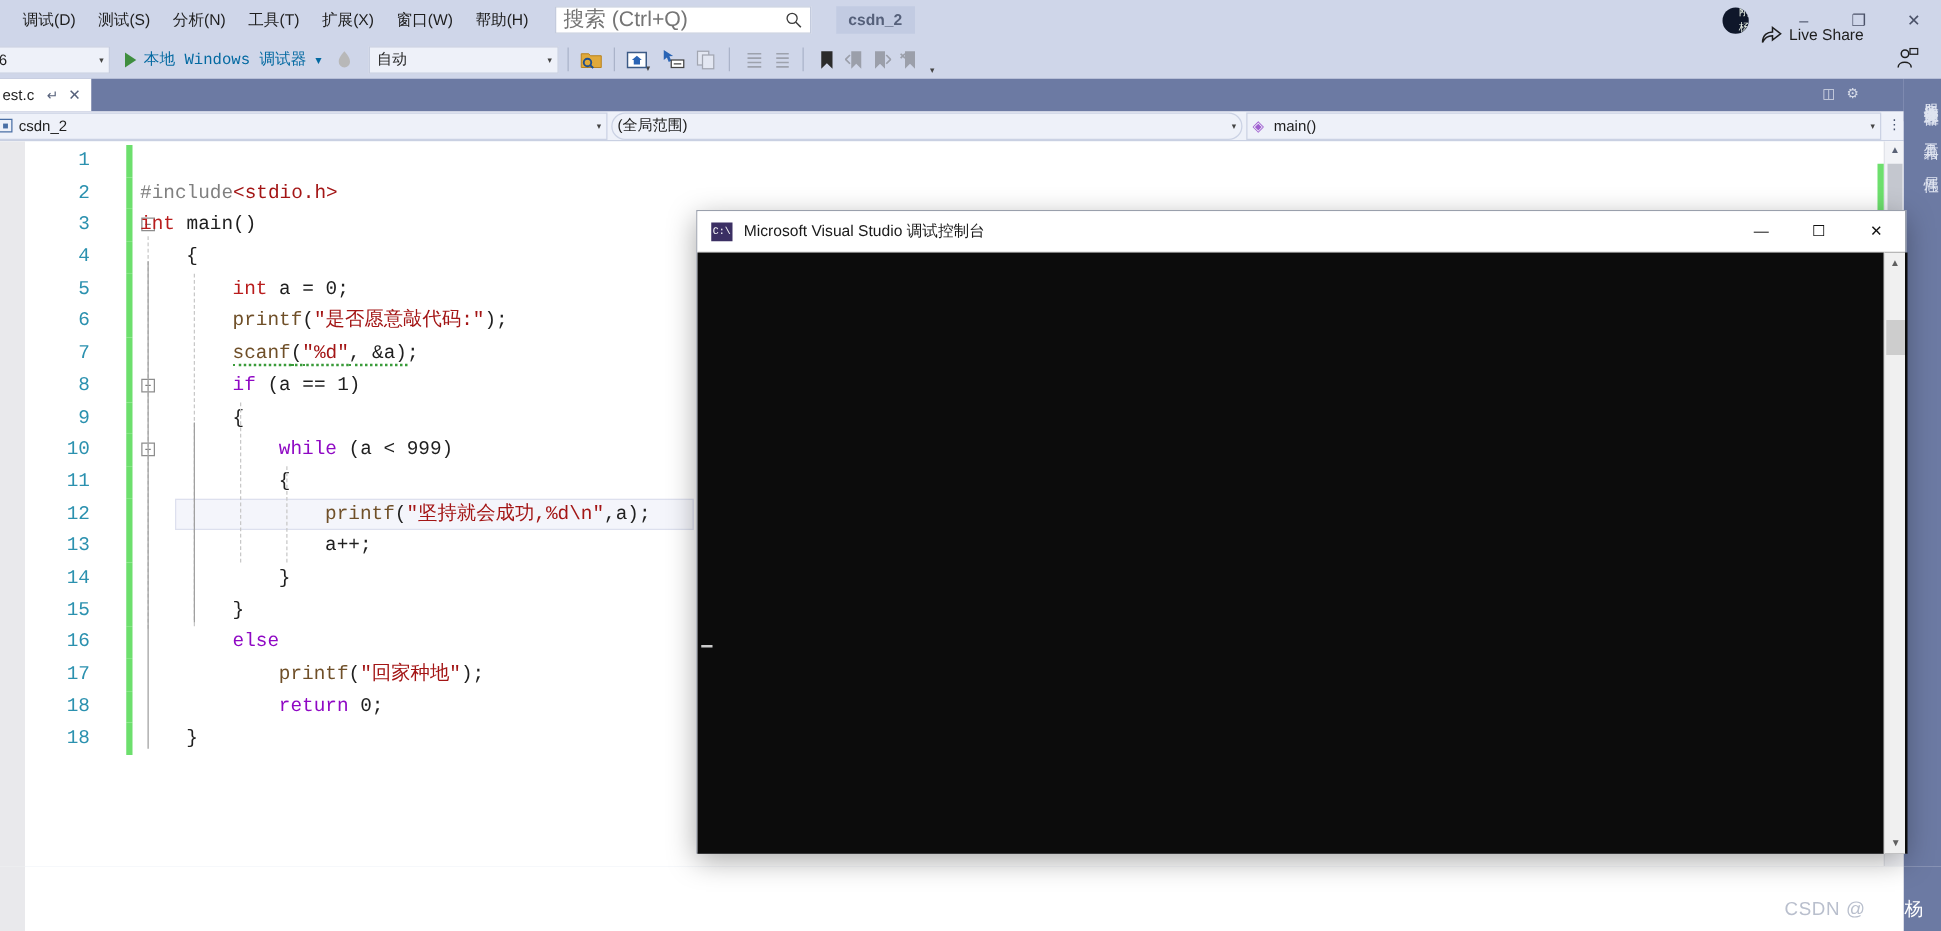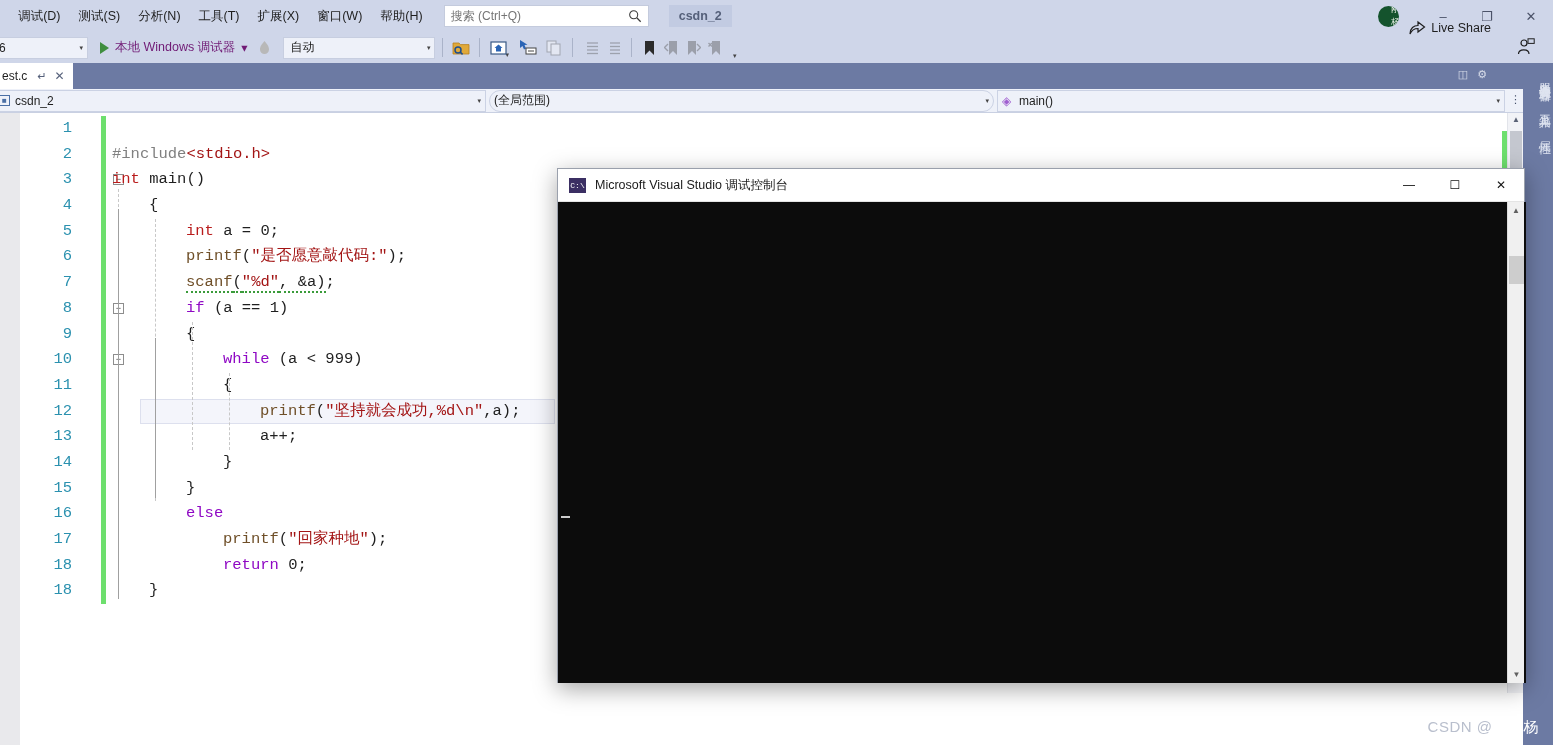--- a/index.html
+++ b/index.html
@@ -22,38 +22,38 @@
     line-height: 26px; white-space: nowrap; cursor: default;
   }
   .menu-item.clipped { padding-left: 0; margin-left: -4px; }
   .search-box {
     margin-left: 12px; width: 205px; height: 22px;
     background: #ffffff; border: 1px solid #c4cbdd;
     display: flex; align-items: center; position: relative;
   }
   .search-box input {
     border: 0; outline: 0; background: transparent;
-    font-size: 12px; color: #6d6d6d; width: 175px; padding-left: 6px;
+    font-size: 17px; color: #6d6d6d; width: 175px; padding-left: 6px;
     font-family: "Liberation Sans", sans-serif;
   }
   .search-icon {
     position: absolute; right: 6px; top: 3px; width: 14px; height: 14px;
     color: #3b3b3b;
   }
   .proj-chip {
     margin-left: 20px; background: #c2cbe2; color: #55607a;
     font-size: 12.5px; padding: 4px 10px; font-weight: bold;
   }
   .titlebar-right {
     position: absolute; right: 0; top: 0; height: 32px;
     display: flex; align-items: center;
   }
   .avatar {
     width: 21px; height: 21px; border-radius: 50%;
-    background: #14532d; color: #e8f0e5; font-size: 9px;
+    background: #0f172a; color: #e8f0e5; font-size: 9px;
     display: flex; align-items: center; justify-content: center;
     margin-right: 22px; overflow: hidden; padding-left: 14px;
   }
   .wbtn {
     width: 44px; height: 30px; display: flex; align-items: center;
     justify-content: center; color: #4b5268; font-size: 13px;
   }
 
   
   .toolbar {
@@ -63,21 +63,21 @@
   .tb-combo {
     height: 22px; background: #eef1f9; border: 1px solid #c7cee0;
     display: flex; align-items: center; justify-content: space-between;
     font-size: 12px; color: #1e1e1e; padding: 0 4px 0 6px;
   }
   .tb-combo .caret { font-size: 7px; color: #444; margin-left: 6px; }
   .combo-a { width: 96px; margin-left: -8px; }
   .combo-b { width: 152px; margin-left: 8px; }
   .tb-play {
     display: flex; align-items: center; margin-left: 12px;
-    font-size: 12.5px; color: #701a75; white-space: nowrap;
+    font-size: 12.5px; color: #0369a1; white-space: nowrap; font-family: Liberation Mono, monospace;
   }
   .tri-right {
     width: 0; height: 0; border-left: 9px solid #3f8e3f;
     border-top: 6px solid transparent; border-bottom: 6px solid transparent;
     margin-right: 6px;
   }
   .tb-sep { width: 1px; height: 19px; background: #aab3c9; margin: 0 7px; }
   .tb-ico {
     width: 22px; height: 22px; display: flex; align-items: center;
     justify-content: center; position: relative;

